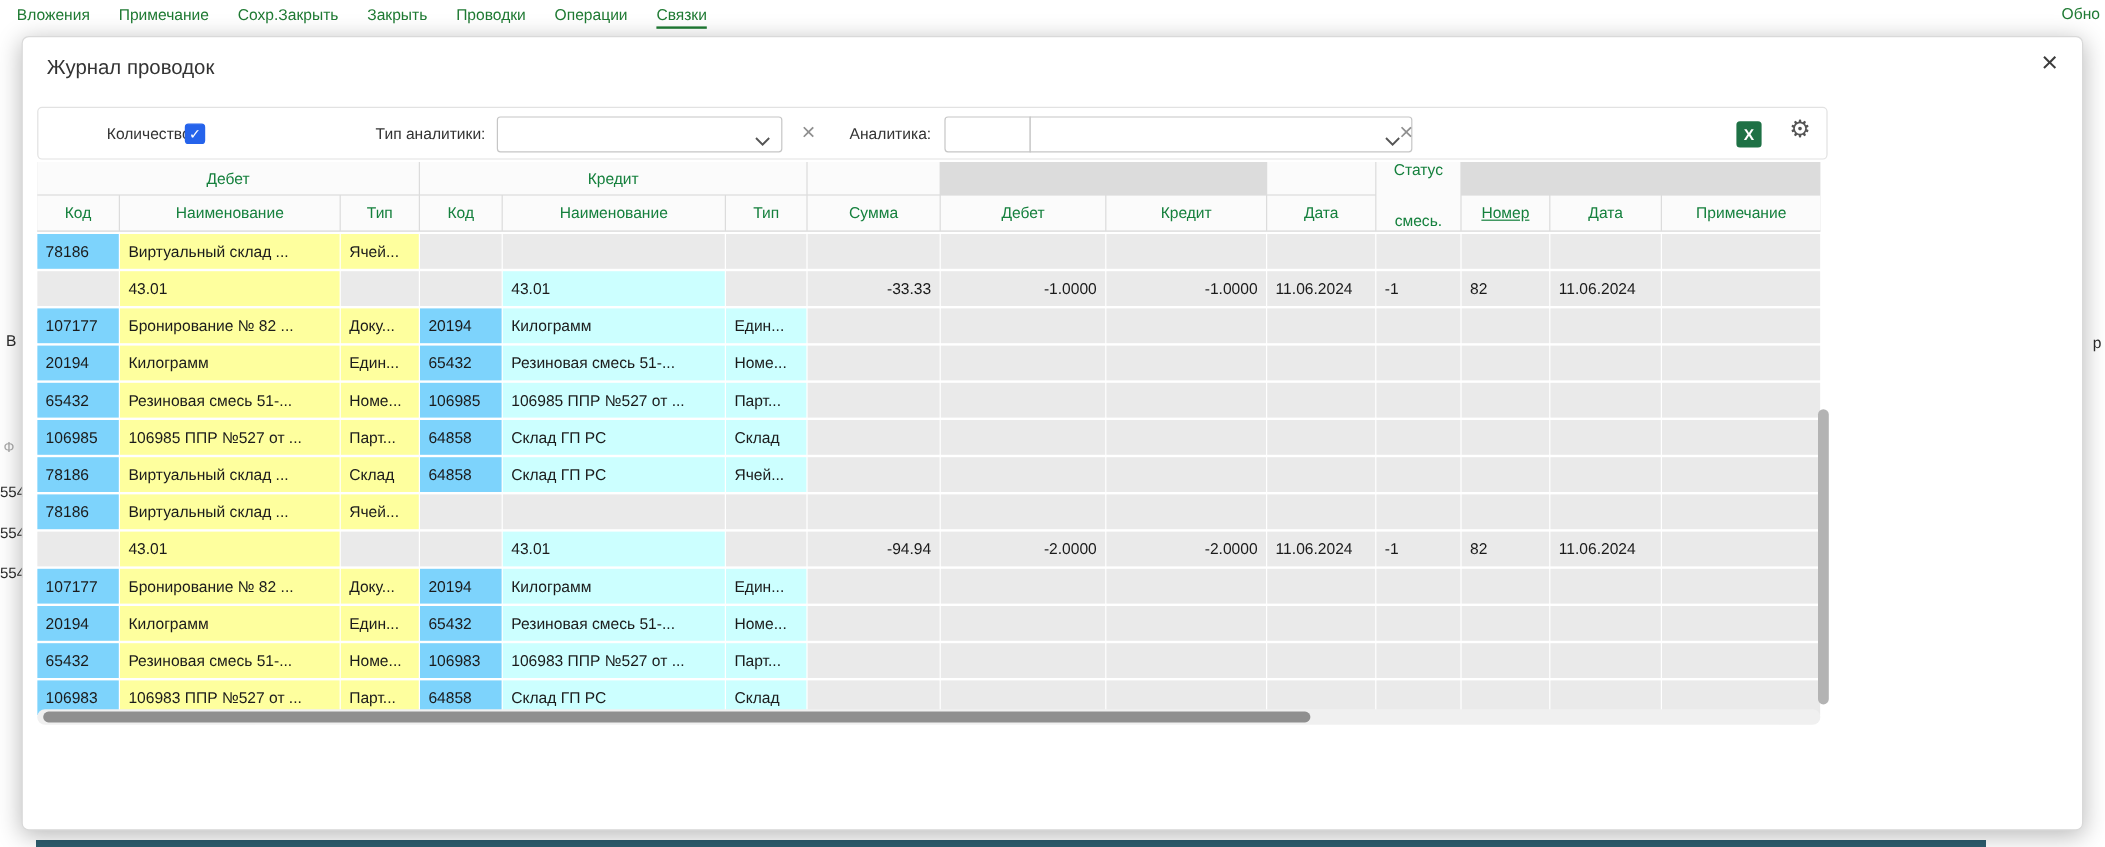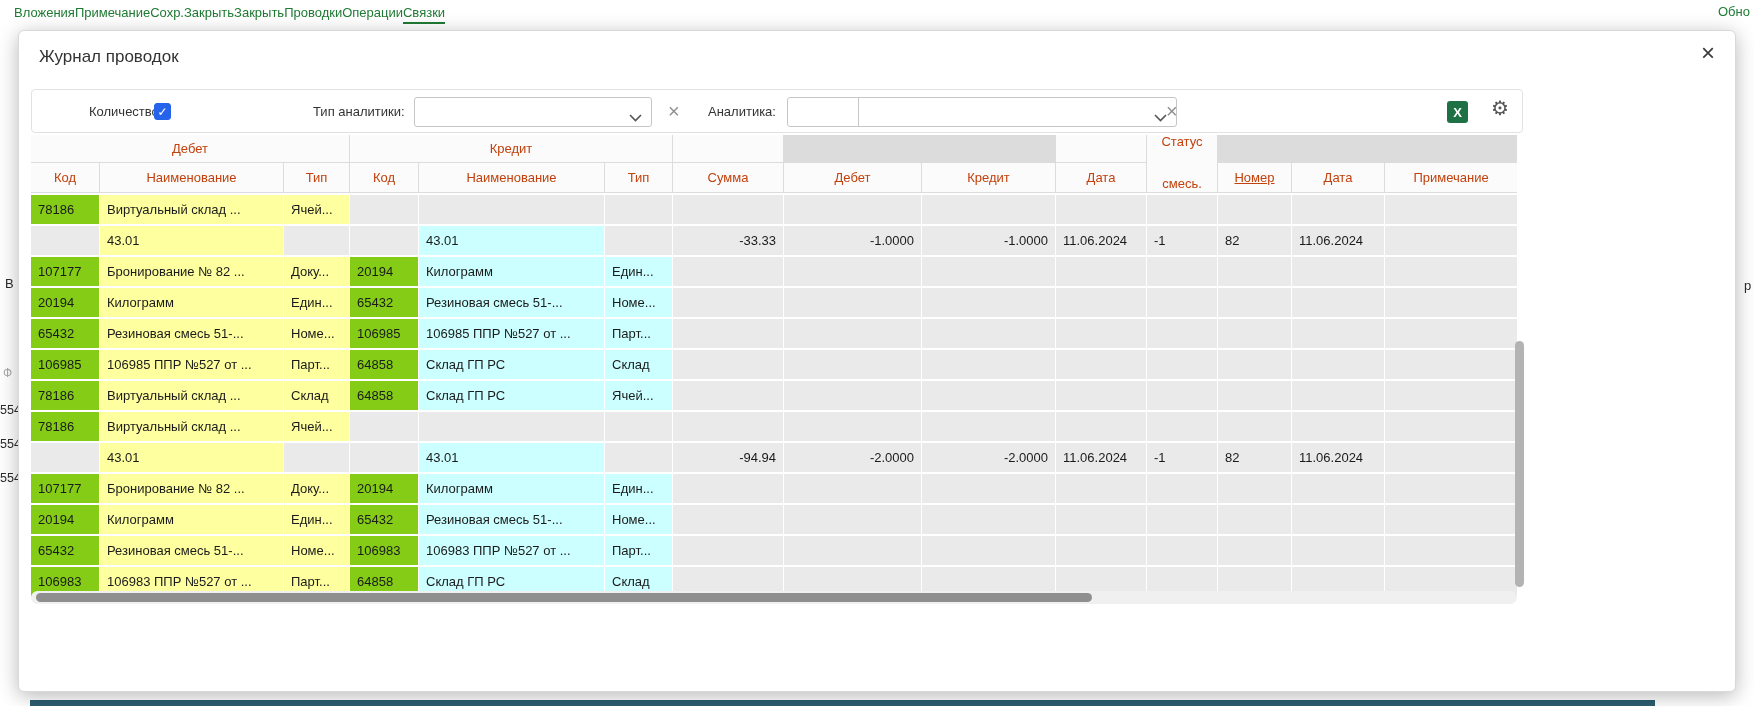--- a/index.html
+++ b/index.html
@@ -1,20 +1,20 @@
 <!DOCTYPE html>
 <html><head>
 <meta charset="utf-8">
 <style>
   *{margin:0;padding:0;box-sizing:border-box}
   html,body{width:1754px;height:706px}
   body{position:relative;overflow:hidden;background:#fff;font-family:"Liberation Sans",sans-serif;}
 
   
-  .menu-bar{position:absolute;top:0;left:0;width:1754px;height:24px;background:#fff;display:flex;align-items:flex-end;padding:4px 0 0 14px;}
+  .menu-bar{position:absolute;top:0;left:0;width:1754px;height:24px;background:#fff;display:flex;align-items:flex-end;gap:24px;padding:4px 0 0 14px;}
   .menu-item{font-size:13px;color:#1f7a33;cursor:pointer;padding-bottom:4px;white-space:nowrap;}
   .menu-item.active{border-bottom:2px solid #1f7a33;padding-bottom:2px;}
   .menu-item-right{position:absolute;left:1718px;top:4px;font-size:13px;color:#1f7a33;cursor:pointer;white-space:nowrap;}
   .frag{position:absolute;font-size:13px;color:#2b2b2b;white-space:nowrap;}
   .frag.gray{color:#ababab;font-size:12px;}
   .footer-bar{position:absolute;left:30px;top:700px;width:1625px;height:6px;background:#2d5e6f;}
 
   
   .modal{position:absolute;left:18px;top:30px;width:1718px;height:662px;background:#fff;border:1px solid #d9d9d9;border-radius:6px;box-shadow:0 4px 20px rgba(0,0,0,.28);}
   .modal-title{position:absolute;left:20px;top:16px;font-size:17px;font-weight:500;color:#333;}
@@ -27,29 +27,29 @@
   .select{position:absolute;top:7px;height:30px;background:#fff;border:1px solid #c6c6c6;border-radius:3px;cursor:pointer;font-size:13px;color:#333;display:flex;align-items:center;padding:0 26px 0 8px;}
   .mini-input{position:absolute;top:7px;height:30px;background:#fff;border:1px solid #c6c6c6;border-radius:3px 0 0 3px;cursor:text;font-size:13px;color:#333;display:flex;align-items:center;padding:0 6px;}
   .chev{position:absolute;right:9px;top:12px;}
   .clear-x{position:absolute;top:50%;transform:translateY(-50%);font-size:20px;color:#8f8f8f;cursor:pointer;line-height:1;}
   .excel{position:absolute;right:54px;top:11px;width:21px;height:22px;background:#1e7145;border-radius:3px;color:#fff;font-weight:bold;font-size:13px;display:flex;align-items:center;justify-content:center;cursor:pointer;}
   .gear{position:absolute;right:13px;top:8px;font-size:20px;color:#555;cursor:pointer;line-height:1;}
 
   
   .grid{display:grid;grid-template-columns:68px 183px 65px 68px 185px 67px 110px 137px 133px 90px 70px 73px 92px 132px;column-gap:1px;}
   .thead{position:absolute;left:12px;top:104px;width:1486px;background:#dcdcdc;row-gap:1px;grid-template-rows:27px 29px;border-bottom:1px solid #dcdcdc;}
-  .th{background:#fbfbfb;color:#c2410c;font-size:13px;display:flex;align-items:center;justify-content:center;white-space:nowrap;overflow:hidden;cursor:pointer;}
+  .th{background:#fbfbfb;color:#15803d;font-size:13px;display:flex;align-items:center;justify-content:center;white-space:nowrap;overflow:hidden;cursor:pointer;}
   .th.two-line{flex-direction:column;line-height:1.15;justify-content:space-between;}
   .rows{position:absolute;left:12px;top:164px;width:1486px;height:401px;overflow:hidden;}
   .row{height:29px;margin-bottom:2px;}
   .cell{font-size:13px;color:#1b1b1b;display:flex;align-items:center;padding:0 7px;overflow:hidden;white-space:nowrap;cursor:default;}
   .num{justify-content:flex-end;}
   .c-yellow{background:#feff9e}
   .c-cyan{background:#ccffff}
-  .c-code{background:#84cc16}
+  .c-code{background:#7dd3fc}
   .c-plain{background:#eaeaea}
 
   
   .hscroll{position:absolute;left:12px;top:560px;width:1486px;height:13px;background:#f0f0f0;border-radius:7px;z-index:5;cursor:pointer;}
   .hthumb{position:absolute;left:5px;top:2px;width:1056px;height:9px;background:#8f8f8f;border-radius:5px;}
   .vthumb{position:absolute;left:1496px;top:310px;width:9px;height:246px;background:#b3b3b3;border-radius:5px;z-index:5;cursor:pointer;}
 </style>
 </head>
 <body>
 

